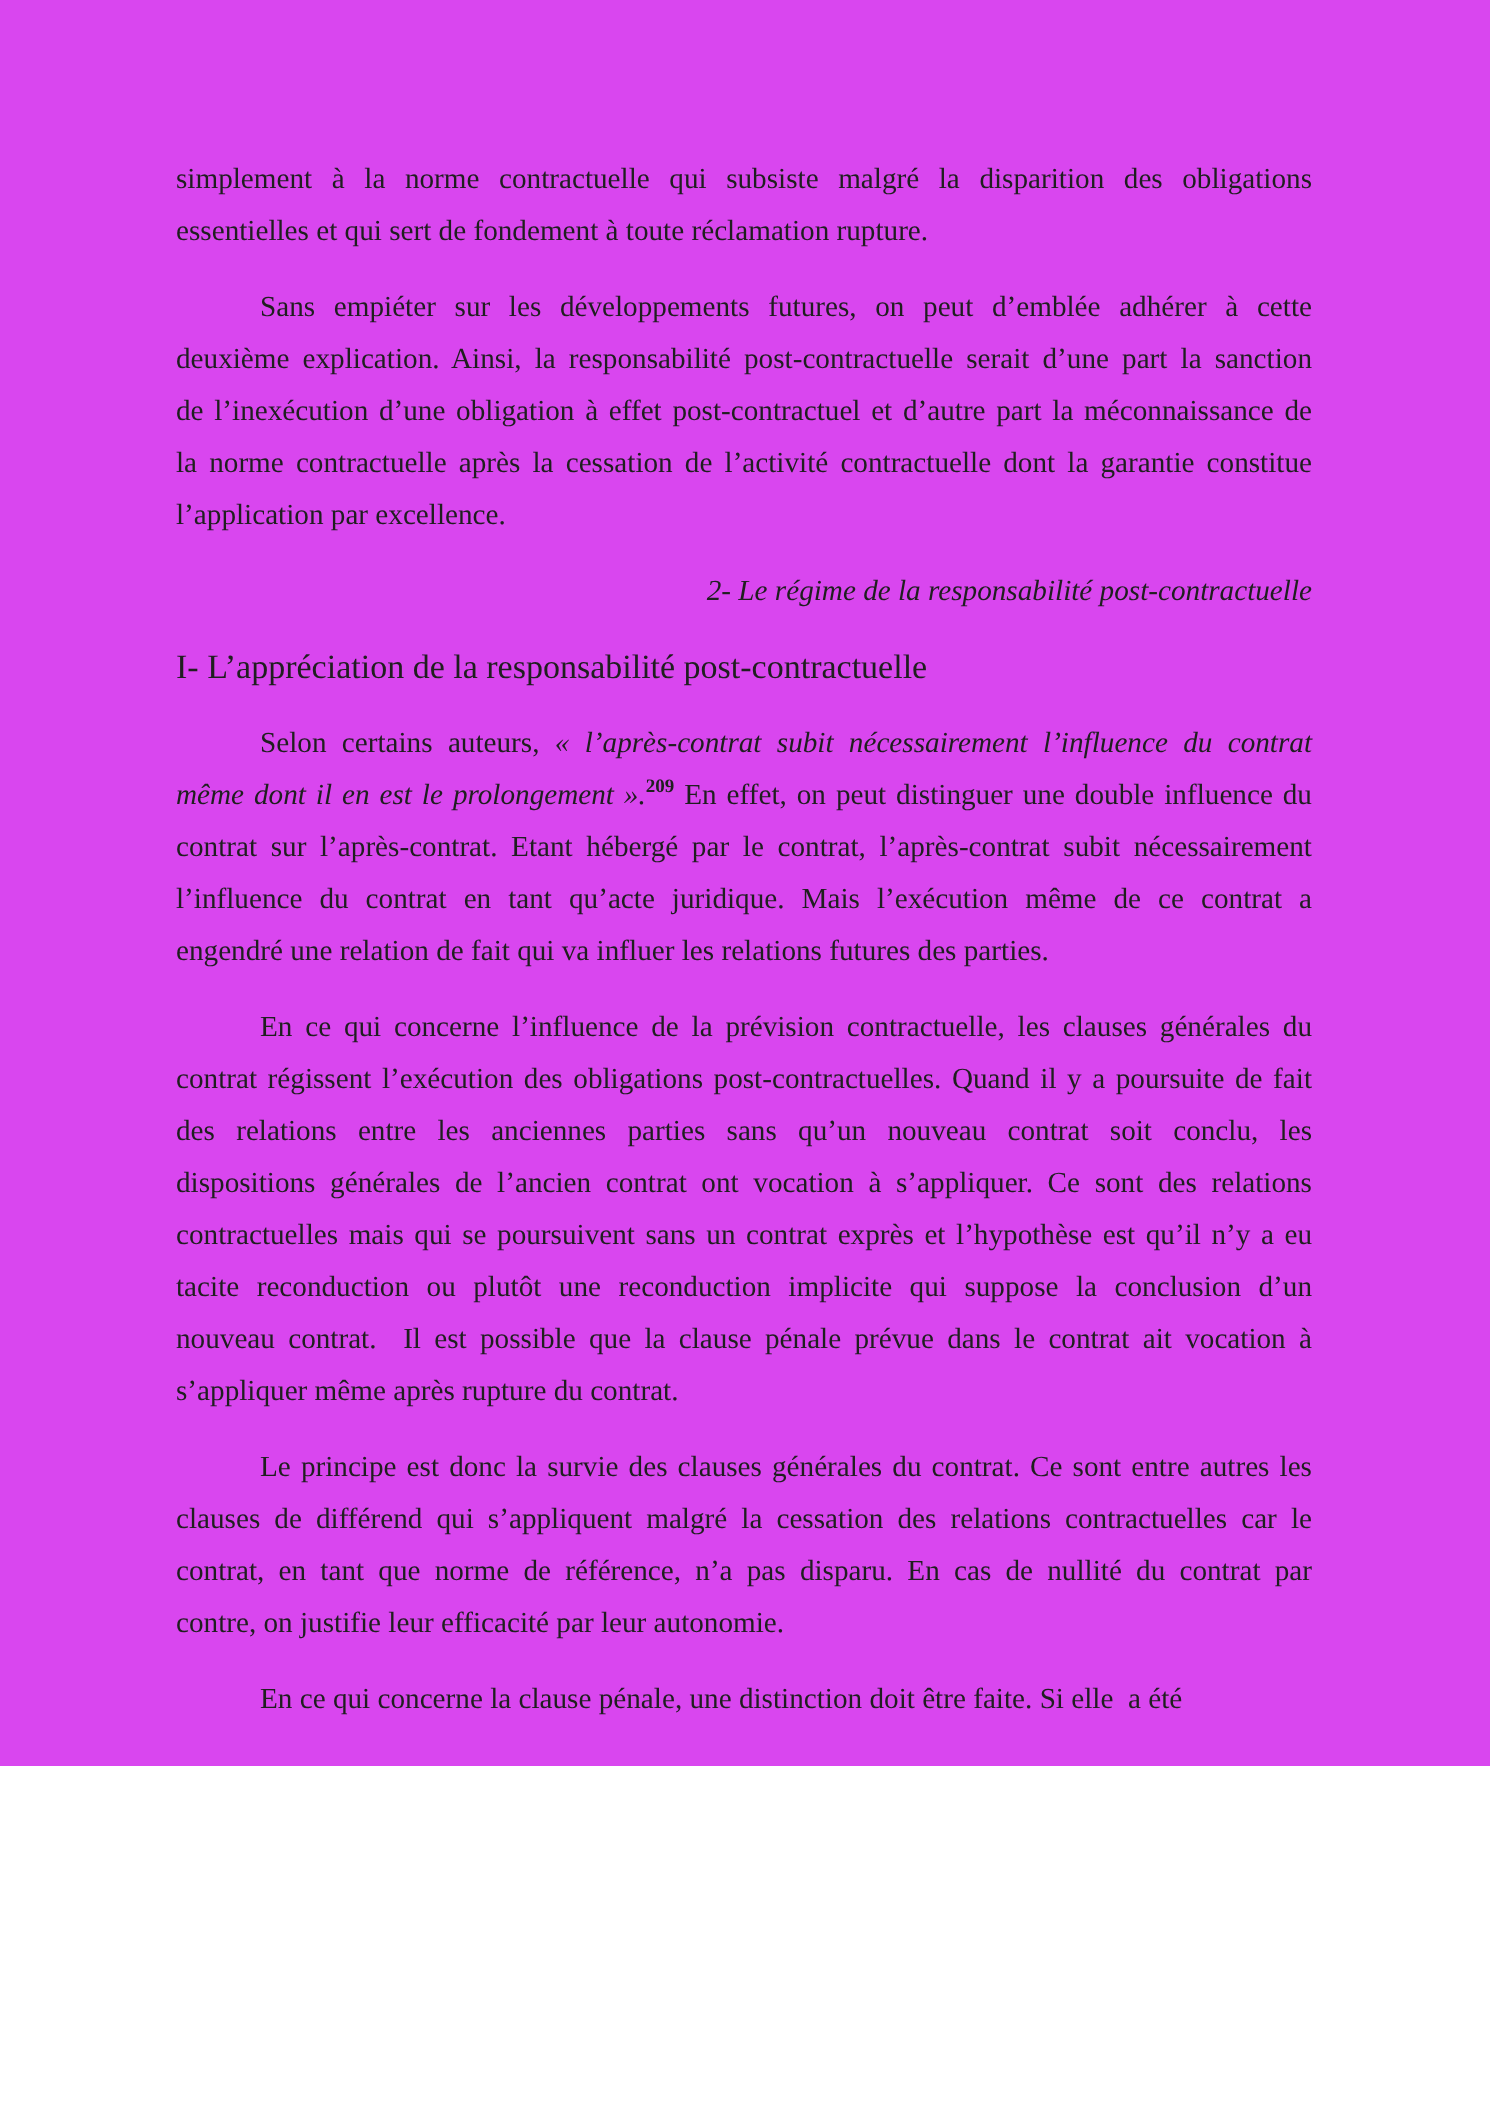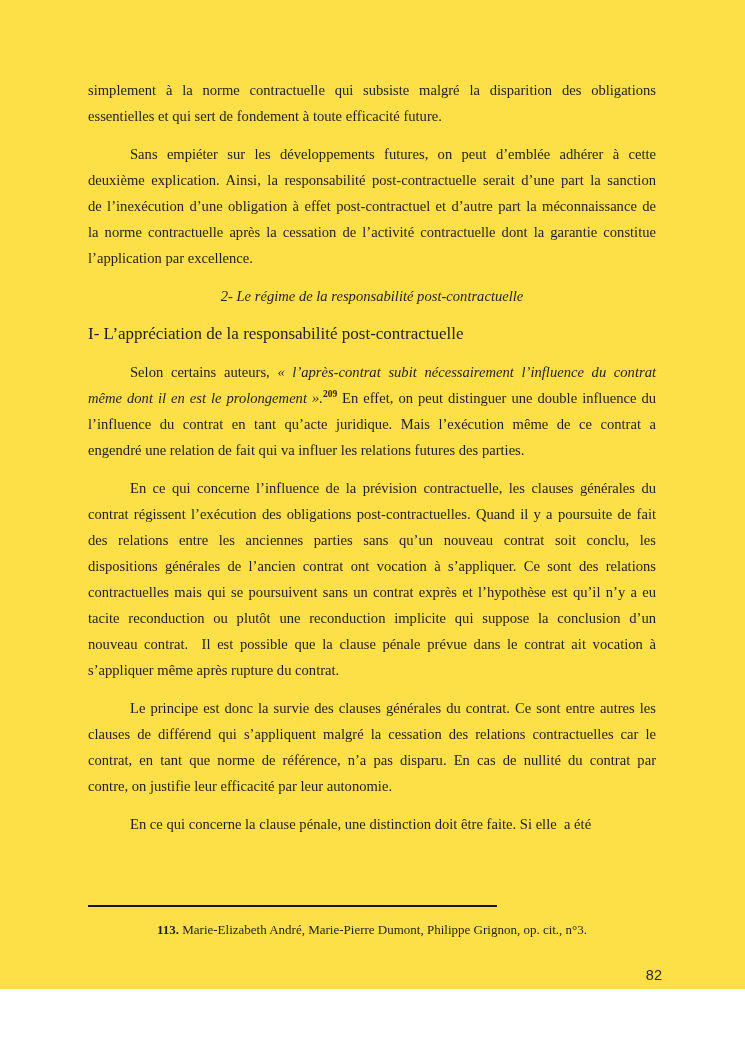--- a/index.html
+++ b/index.html
@@ -1,21 +1,21 @@
 <!DOCTYPE html>
 <html><head>
 <meta charset="utf-8">
 <style>
   * { margin: 0; padding: 0; box-sizing: border-box; }
   html, body { background: #ffffff; }
   .page {
     position: relative;
     width: 745px;
-    height: 989px;
-    background: #fde047;
+    height: 883px;
+    background: #d946ef;
     font-family: "Liberation Serif", "DejaVu Serif", serif;
     color: #1f1f1f;
     overflow: hidden;
   }
   .body-text {
     position: absolute;
     left: 88px;
     top: 77px;
     width: 568px;
     font-size: 14.6px;
@@ -33,21 +33,21 @@
   .fnref {
     font-weight: bold;
     font-size: 9.5px;
     vertical-align: 6px;
     line-height: 0;
   }
   .heading-italic {
     font-style: italic;
     font-size: 14.6px;
     margin: 0 0 12px 0;
-    text-align: center;
+    text-align: right;
   }
   .subheading {
     font-size: 17px;
     margin: 0 0 12px 0;
     text-align: left;
   }
   .footnote-sep {
     position: absolute;
     left: 88px;
     top: 905px;
@@ -76,38 +76,39 @@
 </style>
 </head>
 <body>
 
 <div class="page">
 
   <div class="body-text">
 
     <p class="para">
       <span class="line">simplement à la norme contractuelle qui subsiste malgré la disparition des obligations</span>
-      <span class="line end">essentielles et qui sert de fondement à toute efficacité future.</span>
+      <span class="line end">essentielles et qui sert de fondement à toute réclamation rupture.</span>
     </p>
 
     <p class="para">
       <span class="line indent">Sans empiéter sur les développements futures, on peut d’emblée adhérer à cette</span>
       <span class="line">deuxième explication. Ainsi, la responsabilité post-contractuelle serait d’une part la sanction</span>
       <span class="line">de l’inexécution d’une obligation à effet post-contractuel et d’autre part la méconnaissance de</span>
       <span class="line">la norme contractuelle après la cessation de l’activité contractuelle dont la garantie constitue</span>
       <span class="line end">l’application par excellence.</span>
     </p>
 
     <p class="heading-italic">2- Le régime de la responsabilité post-contractuelle</p>
 
     <p class="subheading">I- L’appréciation de la responsabilité post-contractuelle</p>
 
     <p class="para">
       <span class="line indent"><span>Selon certains auteurs, </span><span class="it">« l’après-contrat subit nécessairement l’influence du contrat</span></span>
       <span class="line"><span class="it">même dont il en est le prolongement ».</span><sup class="fnref">209</sup><span> En effet, on peut distinguer une double influence du</span></span>
+      <span class="line">contrat sur l’après-contrat. Etant hébergé par le contrat, l’après-contrat subit nécessairement</span>
       <span class="line">l’influence du contrat en tant qu’acte juridique. Mais l’exécution même de ce contrat a</span>
       <span class="line end">engendré une relation de fait qui va influer les relations futures des parties.</span>
     </p>
 
     <p class="para">
       <span class="line indent">En ce qui concerne l’influence de la prévision contractuelle, les clauses générales du</span>
       <span class="line">contrat régissent l’exécution des obligations post-contractuelles. Quand il y a poursuite de fait</span>
       <span class="line">des relations entre les anciennes parties sans qu’un nouveau contrat soit conclu, les</span>
       <span class="line">dispositions générales de l’ancien contrat ont vocation à s’appliquer. Ce sont des relations</span>
       <span class="line">contractuelles mais qui se poursuivent sans un contrat exprès et l’hypothèse est qu’il n’y a eu</span>

